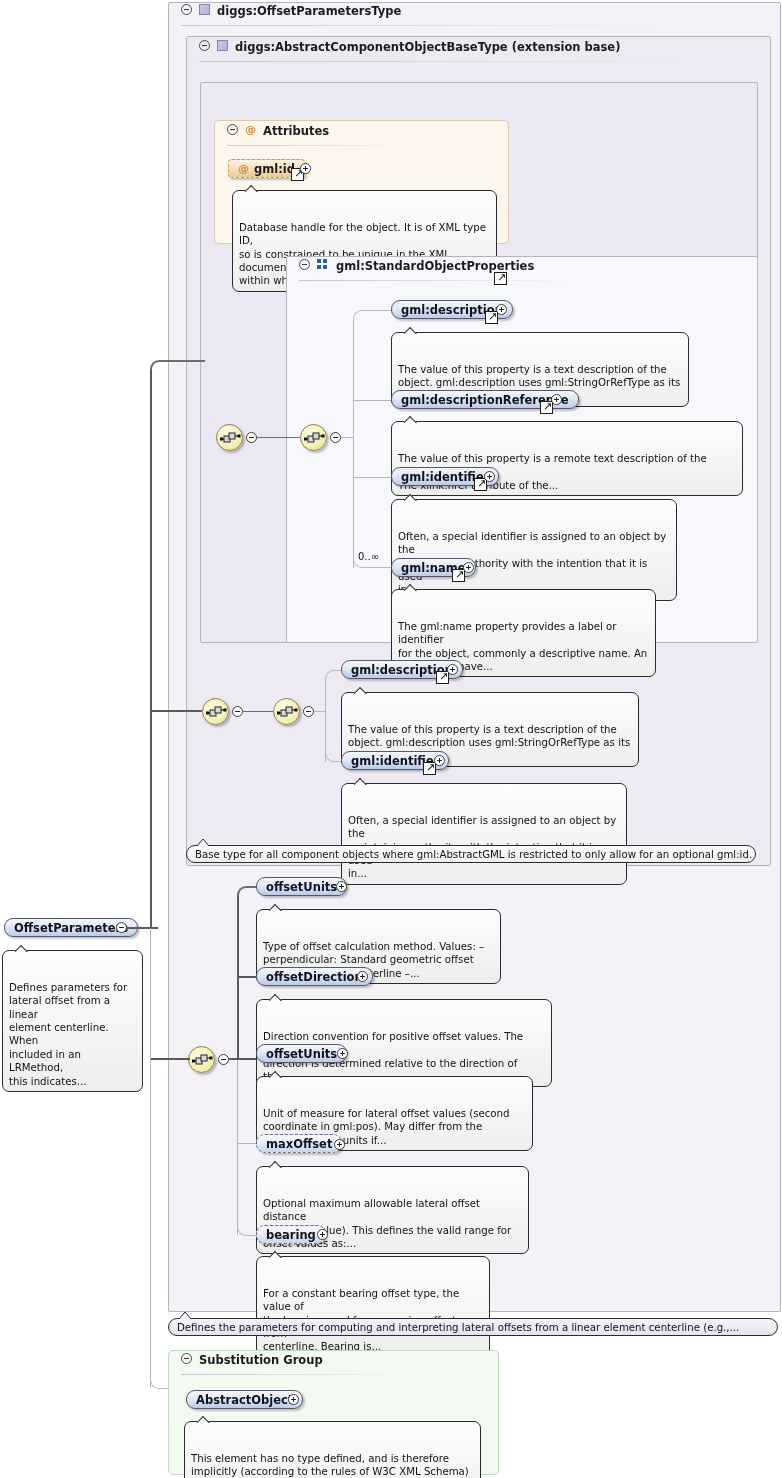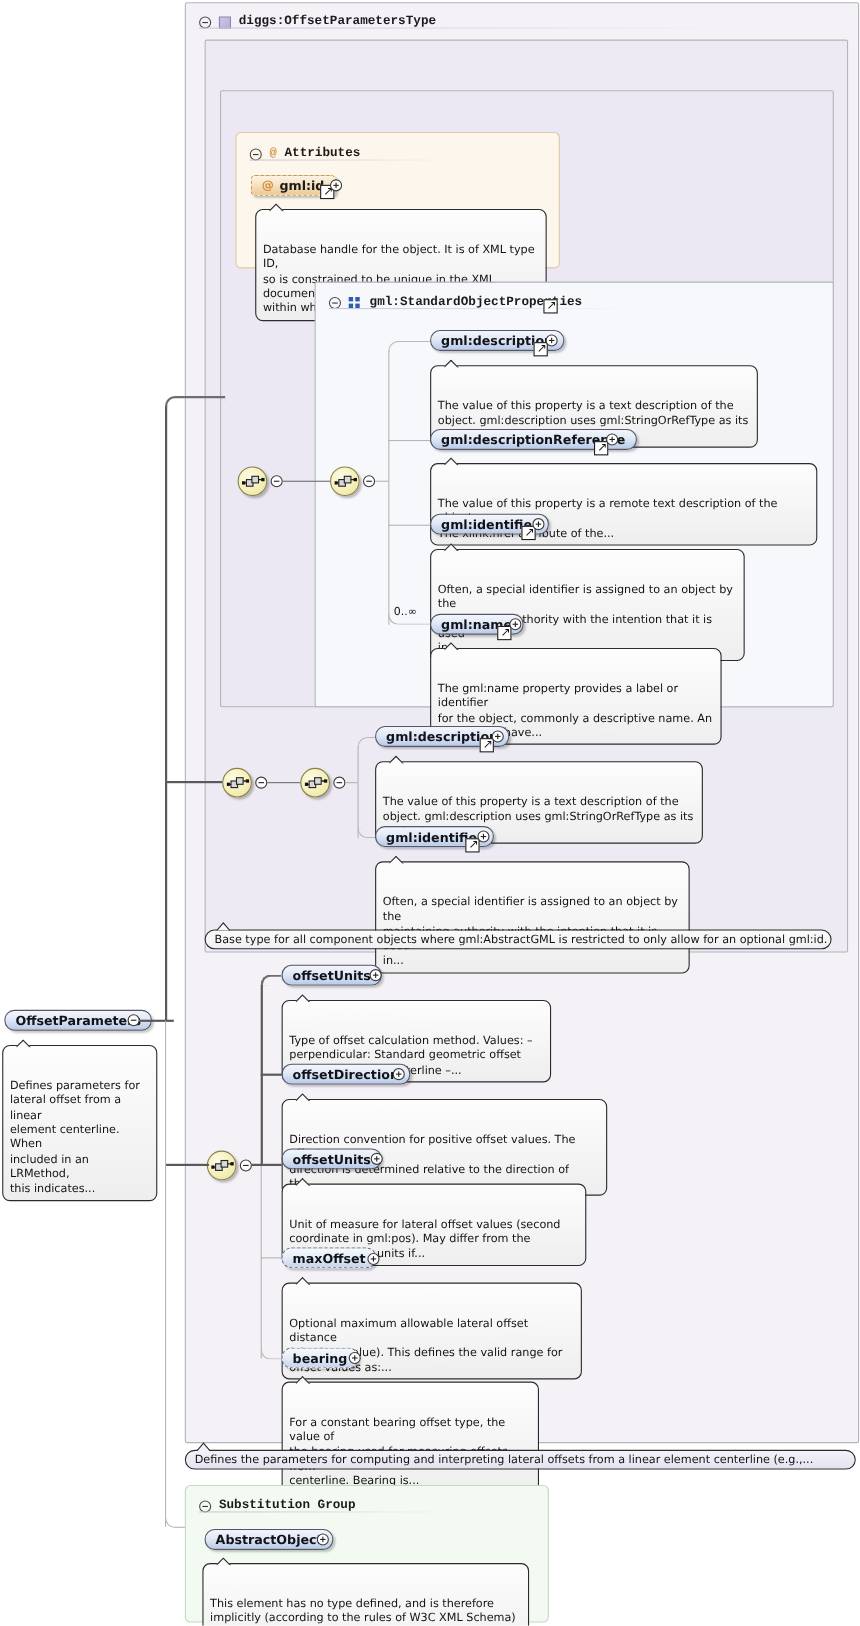--- a/index.html
+++ b/index.html
@@ -30,28 +30,27 @@
   .typebox.lvl1 { background: #f4f1f7; }
   .typebox.lvl2 { background: #edeaf4; }
   .typebox.lvl3 { background: #ebe8f3; }
   .typebox.lvl4 { background: #f7f8fc; }
 
   .boxheader {
     position: absolute;
     left: 0; top: 0;
     height: 22px;
     display: flex;
-    align-items: flex-end;
+    align-items: flex-start;
     gap: 7px;
     padding-left: 9px;
     font-size: 11.5px;
     color: #1b1b1b;
     font-weight: 600;
     white-space: nowrap;
-    font-family: Liberation Mono, monospace;
   }
   .boxheader .sep {
     position: absolute;
     left: 9px; right: 9px; bottom: 0;
     height: 1px;
     background: linear-gradient(to right, #c9c5d6, rgba(201,197,214,0));
   }
 
   
   .toggle {
@@ -269,20 +268,26 @@
 
   <div class="typebox lvl1" style="left:168px; top:2px; width:613px; height:1310px;"></div>
   <div class="boxheader" style="left:172px; top:4px; width:500px;">
     <span class="toggle"></span>
     <span class="sq"></span>
     <span>diggs:OffsetParametersType</span>
     <span class="sep"></span>
   </div>
 
   <div class="typebox lvl2" style="left:186px; top:36px; width:585px; height:830px;"></div>
+  <div class="boxheader" style="left:190px; top:40px; width:520px;">
+    <span class="toggle"></span>
+    <span class="sq"></span>
+    <span>diggs:AbstractComponentObjectBaseType (extension base)</span>
+    <span class="sep"></span>
+  </div>
 
   <div class="typebox lvl3" style="left:200px; top:82px; width:558px; height:561px;"></div>
 
   <div class="attrbox" style="left:214px; top:120px; width:295px; height:124px;"></div>
   <div class="boxheader" style="left:218px; top:124px; width:200px;">
     <span class="toggle"></span>
     <span class="at">@</span>
     <span>Attributes</span>
     <span class="sep"></span>
   </div>

